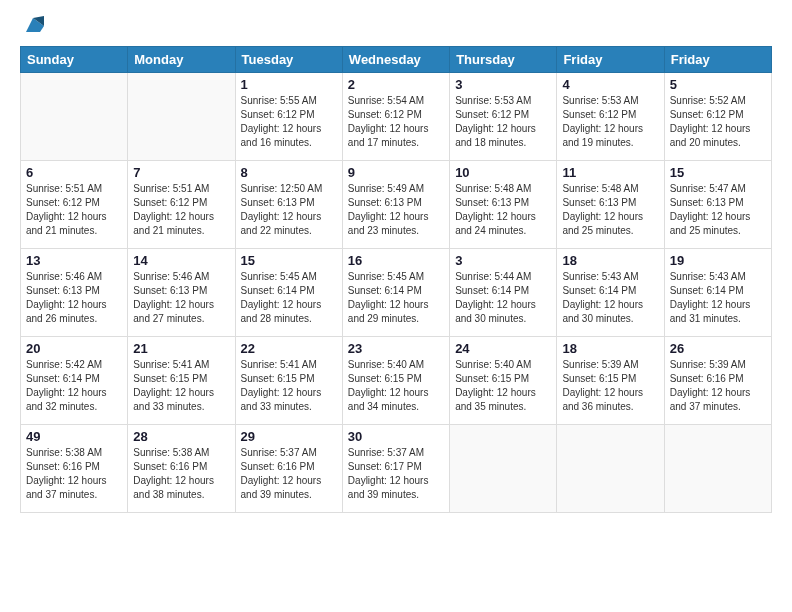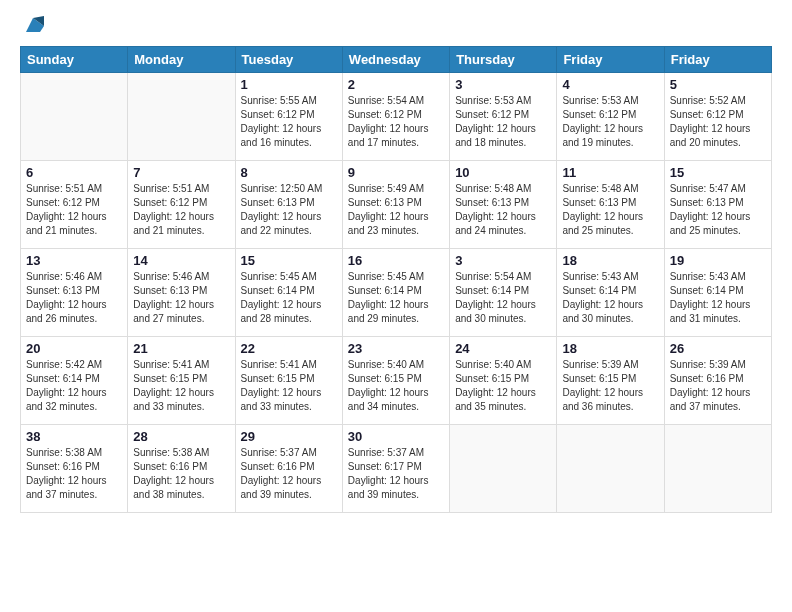--- a/index.html
+++ b/index.html
@@ -250,21 +250,21 @@
           </td>
           <td>
             <span class="day-num">16</span>
             <div class="day-detail">Sunrise: 5:45 AM
 Sunset: 6:14 PM
 Daylight: 12 hours
 and 29 minutes.</div>
           </td>
           <td>
             <span class="day-num">3</span>
-            <div class="day-detail">Sunrise: 5:54 AM
+            <div class="day-detail">Sunrise: 5:44 AM
 Sunset: 6:14 PM
 Daylight: 12 hours
 and 30 minutes.</div>
           </td>
           <td>
             <span class="day-num">18</span>
             <div class="day-detail">Sunrise: 5:43 AM
 Sunset: 6:14 PM
 Daylight: 12 hours
 and 30 minutes.</div>
@@ -323,21 +323,21 @@
           <td>
             <span class="day-num">26</span>
             <div class="day-detail">Sunrise: 5:39 AM
 Sunset: 6:16 PM
 Daylight: 12 hours
 and 37 minutes.</div>
           </td>
         </tr>
         <tr>
           <td>
-            <span class="day-num">38</span>
+            <span class="day-num">49</span>
             <div class="day-detail">Sunrise: 5:38 AM
 Sunset: 6:16 PM
 Daylight: 12 hours
 and 37 minutes.</div>
           </td>
           <td>
             <span class="day-num">28</span>
             <div class="day-detail">Sunrise: 5:38 AM
 Sunset: 6:16 PM
 Daylight: 12 hours

